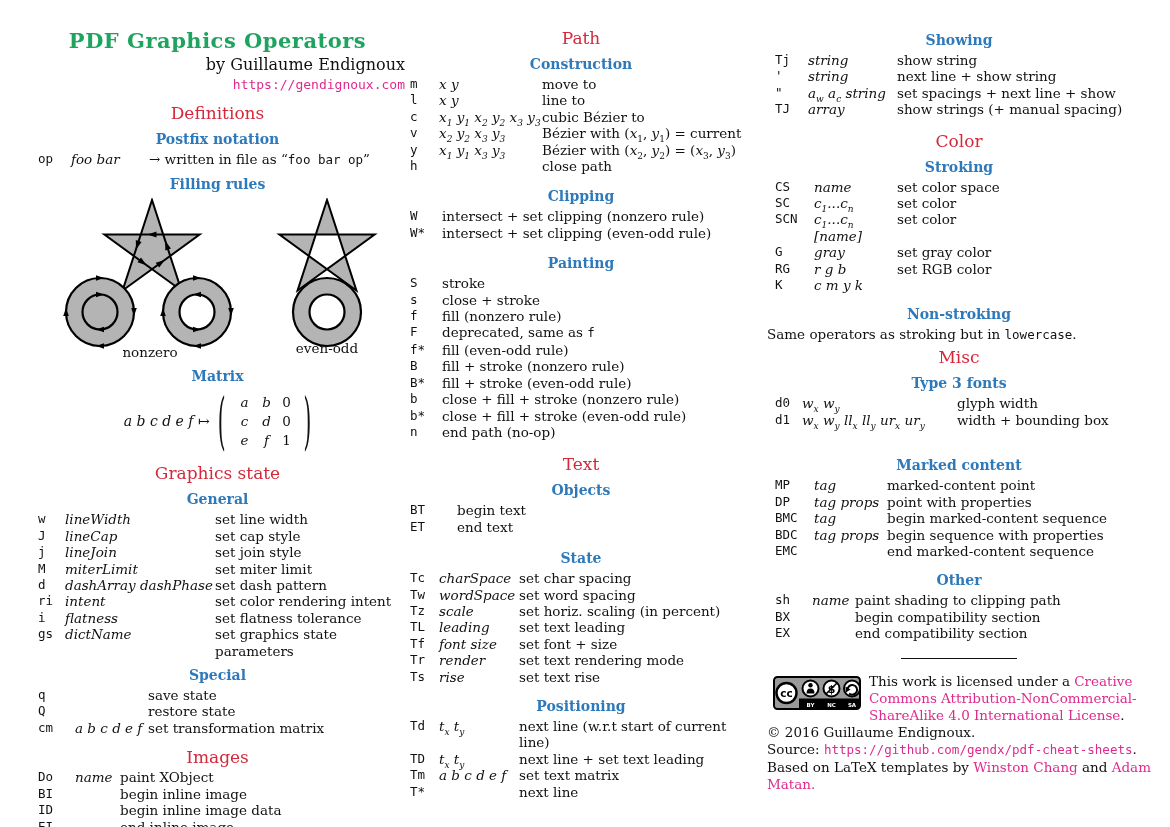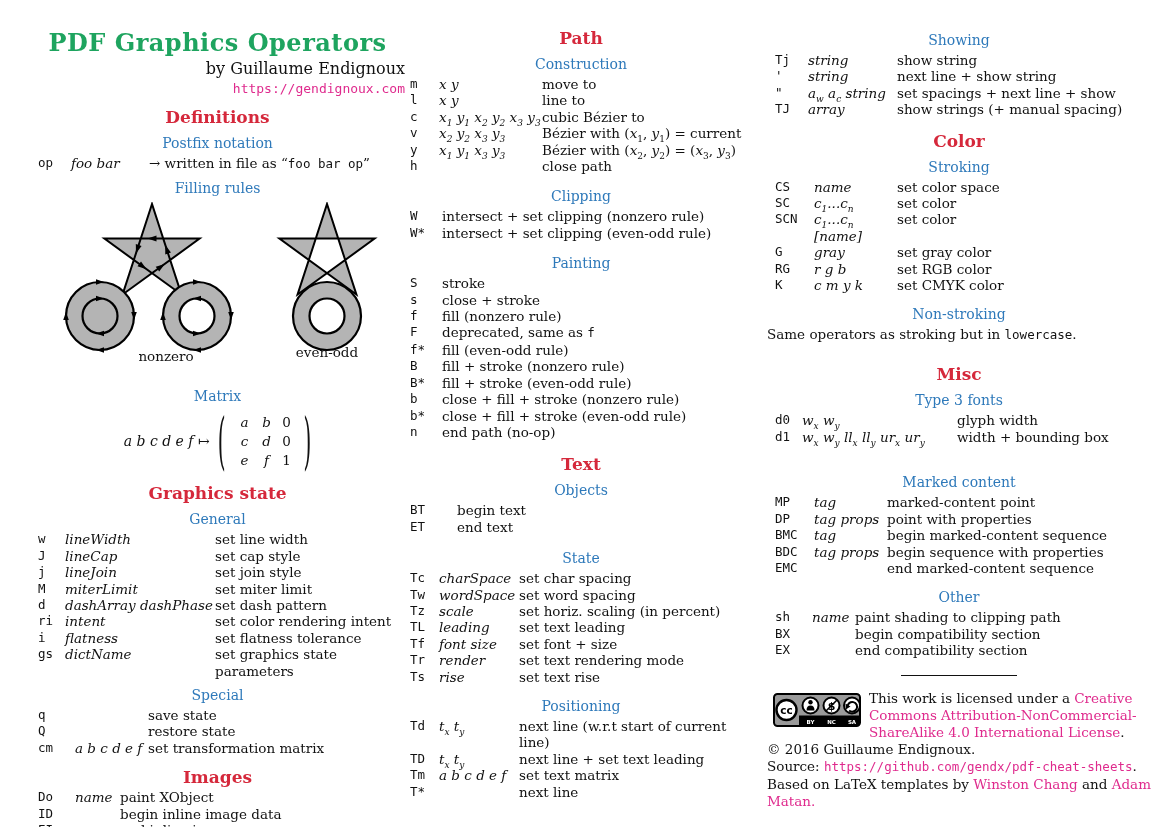--- a/index.html
+++ b/index.html
@@ -11,26 +11,26 @@
   }
   *{margin:0;padding:0;box-sizing:border-box;}
   html,body{width:1170px;height:827px;background:#ffffff;overflow:hidden;}
   body{font-family:"DejaVu Serif", serif;font-size:13.5px;color:#111;}
 
   .col{position:absolute;top:28px;}
   #col-left{left:30px;width:375px;}
   #col-mid{left:402px;width:358px;}
   #col-right{left:765px;width:388px;}
 
-  .page-title{color:var(--green);font-weight:bold;font-size:24px;text-align:center;letter-spacing:.5px;}
+  .page-title{color:var(--green);font-weight:bold;font-size:21px;text-align:center;letter-spacing:.5px;}
   .byline{text-align:right;font-size:16px;margin-top:2px;}
   .siteurl{text-align:right;font-family:"DejaVu Sans Mono",monospace;font-size:13px;color:var(--pink);margin-top:3px;}
 
-  .h1{color:var(--red);font-weight:bold;font-size:17px;text-align:center;margin-top:11px;margin-bottom:2px;}
-  .h2{color:var(--blue);font-weight:normal;font-size:14px;text-align:center;margin-top:8px;margin-bottom:4px;}
+  .h1{color:var(--red);font-weight:normal;font-size:17px;text-align:center;margin-top:11px;margin-bottom:2px;}
+  .h2{color:var(--blue);font-weight:bold;font-size:14px;text-align:center;margin-top:8px;margin-bottom:4px;}
   .h1.tight{margin-top:14px;}
 
   .tbl{padding-left:8px;}
   #col-right .tbl{padding-left:10px;}
   .tbl .row{display:grid;grid-template-columns:var(--cols);line-height:16.4px;}
   .op{font-family:"DejaVu Sans Mono",monospace;font-size:12.5px;}
   .args{font-style:italic;}
   code{font-family:"DejaVu Sans Mono",monospace;font-size:12.5px;font-style:normal;}
   sub{font-size:9px;line-height:0;}
 
@@ -127,25 +127,25 @@
         <polygon points="-4,-2.8 4,0 -4,2.8" transform="translate(38,72) rotate(180)"></polygon>
         <polygon points="-4,-2.8 4,0 -4,2.8" transform="translate(4,38) rotate(270)"></polygon>
         <polygon points="-4,-2.8 4,0 -4,2.8" transform="translate(38,20.5) rotate(180)"></polygon>
         <polygon points="-4,-2.8 4,0 -4,2.8" transform="translate(38,55.5) rotate(0)"></polygon>
       </g>
     </svg>
 
     <svg class="fig" style="left:259px;top:78px;" width="76" height="76" viewBox="0 0 76 76">
       <path d="M72,38 A34,34 0 1,1 4,38 A34,34 0 1,1 72,38 Z M55.5,38 A17.5,17.5 0 1,1 20.5,38 A17.5,17.5 0 1,1 55.5,38 Z" fill="#b4b4b4" fill-rule="evenodd" stroke="#000" stroke-width="2.2"></path>
     </svg>
-    <div class="fig-label" style="left:76px;top:148px;">nonzero</div>
+    <div class="fig-label" style="left:60px;top:148px;">nonzero</div>
     <div class="fig-label" style="left:237px;top:144px;">even-odd</div>
   </div>
 
-  <div class="h2" style="margin-top:20px;">Matrix</div>
+  <div class="h2" style="margin-top:4px;">Matrix</div>
   <div class="matrix-wrap">
     <span class="matrix-lhs">a b c d e f ↦</span>
     <span class="paren">(</span>
     <div class="tbl t-matrix">
         <div class="row">
           <span class="mcell">a</span>
           <span class="mcell">b</span>
           <span class="mcell num">0</span>
         </div>
         <div class="row">
@@ -227,20 +227,25 @@
     </div>
 
   <div class="h1">Images</div>
   <div class="tbl t-images">
       <div class="row">
         <span class="op">Do</span>
         <span class="args">name</span>
         <span class="desc">paint XObject</span>
       </div>
       <div class="row">
+        <span class="op">BI</span>
+        <span class="args"></span>
+        <span class="desc">begin inline image</span>
+      </div>
+      <div class="row">
         <span class="op">ID</span>
         <span class="args"></span>
         <span class="desc">begin inline image data</span>
       </div>
       <div class="row">
         <span class="op">EI</span>
         <span class="args"></span>
         <span class="desc">end inline image</span>
       </div>
     </div>
@@ -478,28 +483,27 @@
         <span class="desc">set gray color</span>
       </div>
       <div class="row">
         <span class="op">RG</span>
         <span class="args">r g b</span>
         <span class="desc">set RGB color</span>
       </div>
       <div class="row">
         <span class="op">K</span>
         <span class="args">c m y k</span>
-        <span class="desc">set CMYK color</span>
       </div>
     </div>
 
   <div class="h2" style="margin-top:13px;">Non-stroking</div>
   <div class="sentence">Same operators as stroking but in <code>lowercase</code>.</div>
 
-  <div class="h1" style="margin-top:21px;">Misc</div>
+  <div class="h1" style="margin-top:4px;">Misc</div>
   <div class="h2">Type 3 fonts</div>
   <div class="tbl t-type3">
       <div class="row">
         <span class="op">d0</span>
         <span class="args">w<sub>x</sub> w<sub>y</sub></span>
         <span class="desc">glyph width</span>
       </div>
       <div class="row">
         <span class="op">d1</span>
         <span class="args">w<sub>x</sub> w<sub>y</sub> ll<sub>x</sub> ll<sub>y</sub> ur<sub>x</sub> ur<sub>y</sub></span>

